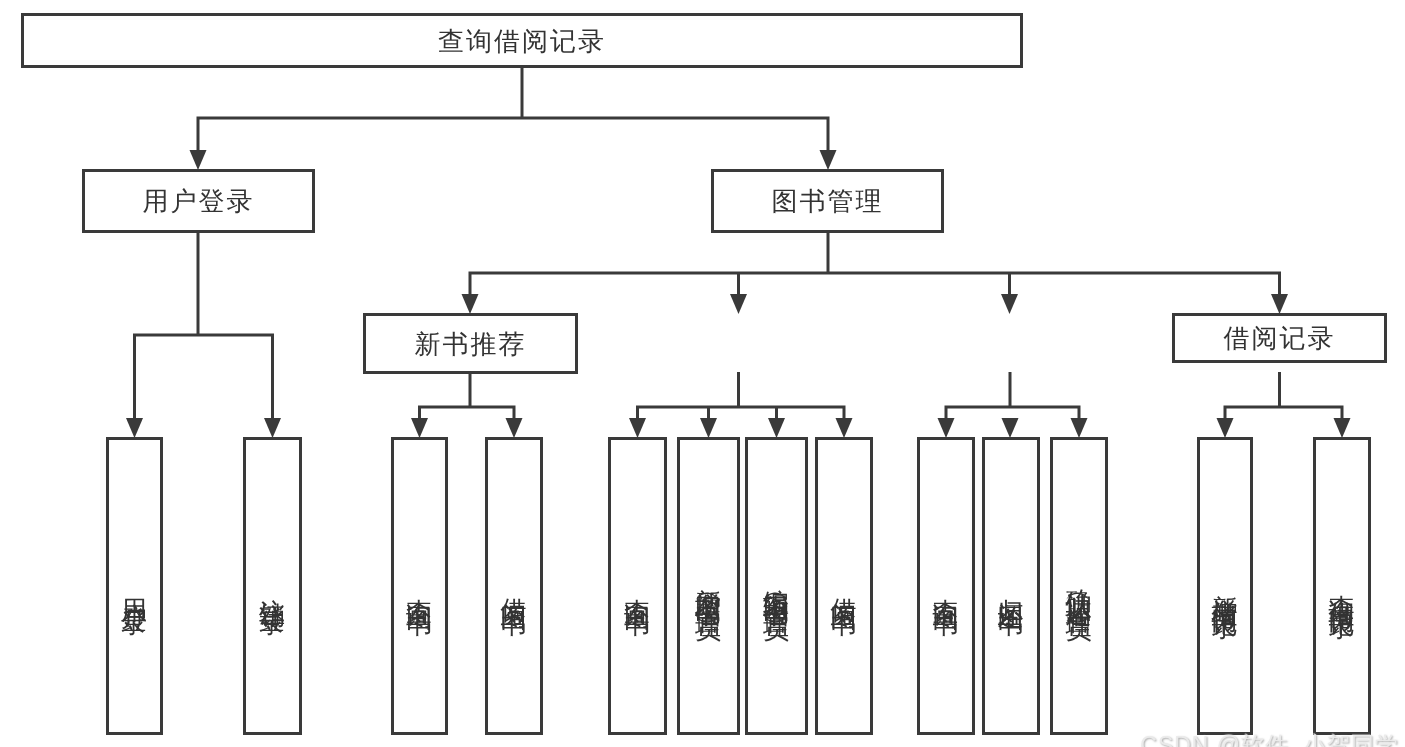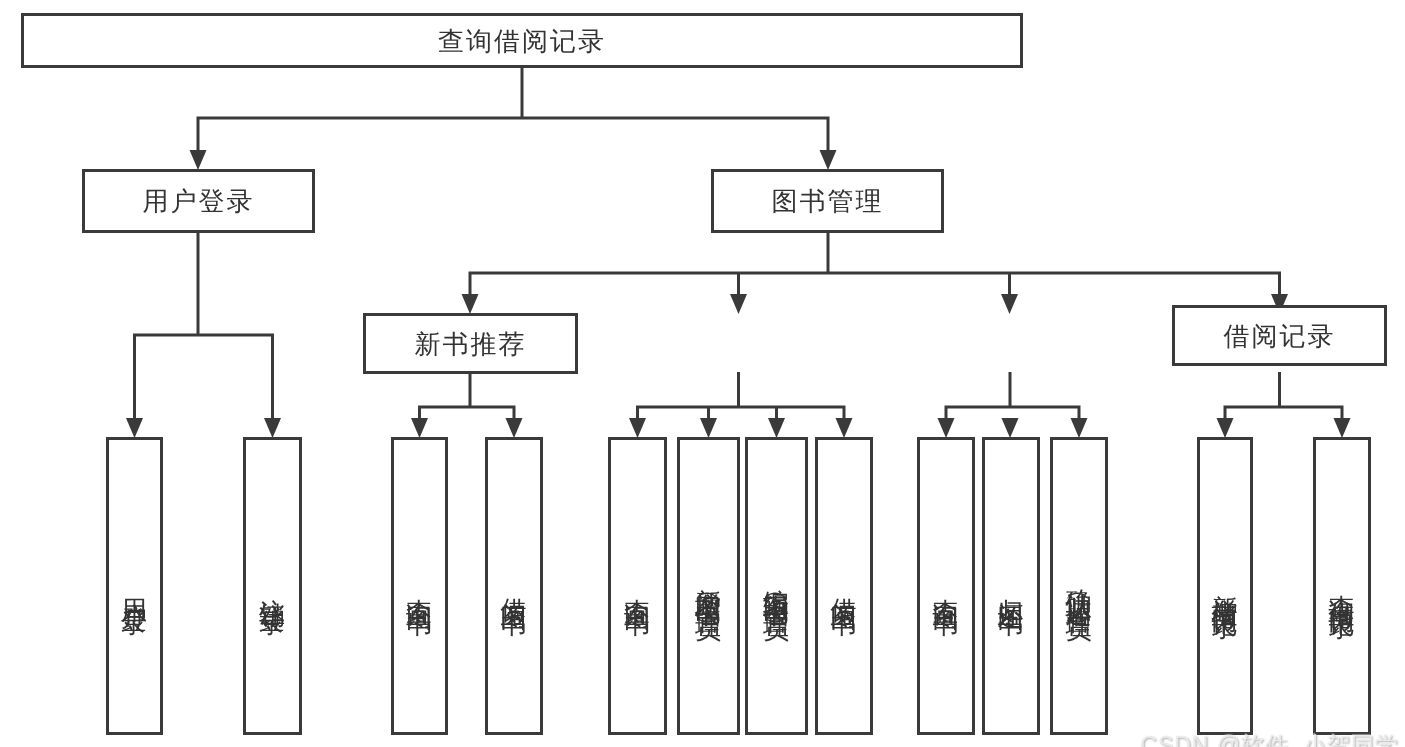--- a/index.html
+++ b/index.html
@@ -110,21 +110,21 @@
       <polygon points="1333.5,418 1350.5,418 1342,438"></polygon>
     </g>
   </svg>
 
   <div class="node h" style="left:21px; top:13px; width:1002px; height:55px">查询借阅记录</div>
 
   <div class="node h" style="left:82px; top:169px; width:233px; height:64px">用户登录</div>
   <div class="node h" style="left:711px; top:169px; width:233px; height:64px">图书管理</div>
 
   <div class="node h" style="left:363px; top:313px; width:215px; height:61px">新书推荐</div>
-  <div class="node h" style="left:1172px; top:305px; width:215px; height:61px">借阅记录</div>
+  <div class="node h" style="left:1172px; top:313px; width:215px; height:50px">借阅记录</div>
 
   <div class="node v" style="left:106px; top:437px; width:57px; height:298px">用户登录</div>
   <div class="node v" style="left:243px; top:437px; width:59px; height:298px">注销登录</div>
 
   <div class="node v" style="left:391px; top:437px; width:57px; height:298px">查询图书</div>
   <div class="node v" style="left:485px; top:437px; width:58px; height:298px">借阅图书</div>
 
   <div class="node v" style="left:608px; top:437px; width:59px; height:298px">查询图书</div>
   <div class="node v" style="left:677px; top:437px; width:63px; height:298px">新增图书（管理员）</div>
   <div class="node v" style="left:745px; top:437px; width:63px; height:298px">编辑图书（管理员）</div>

